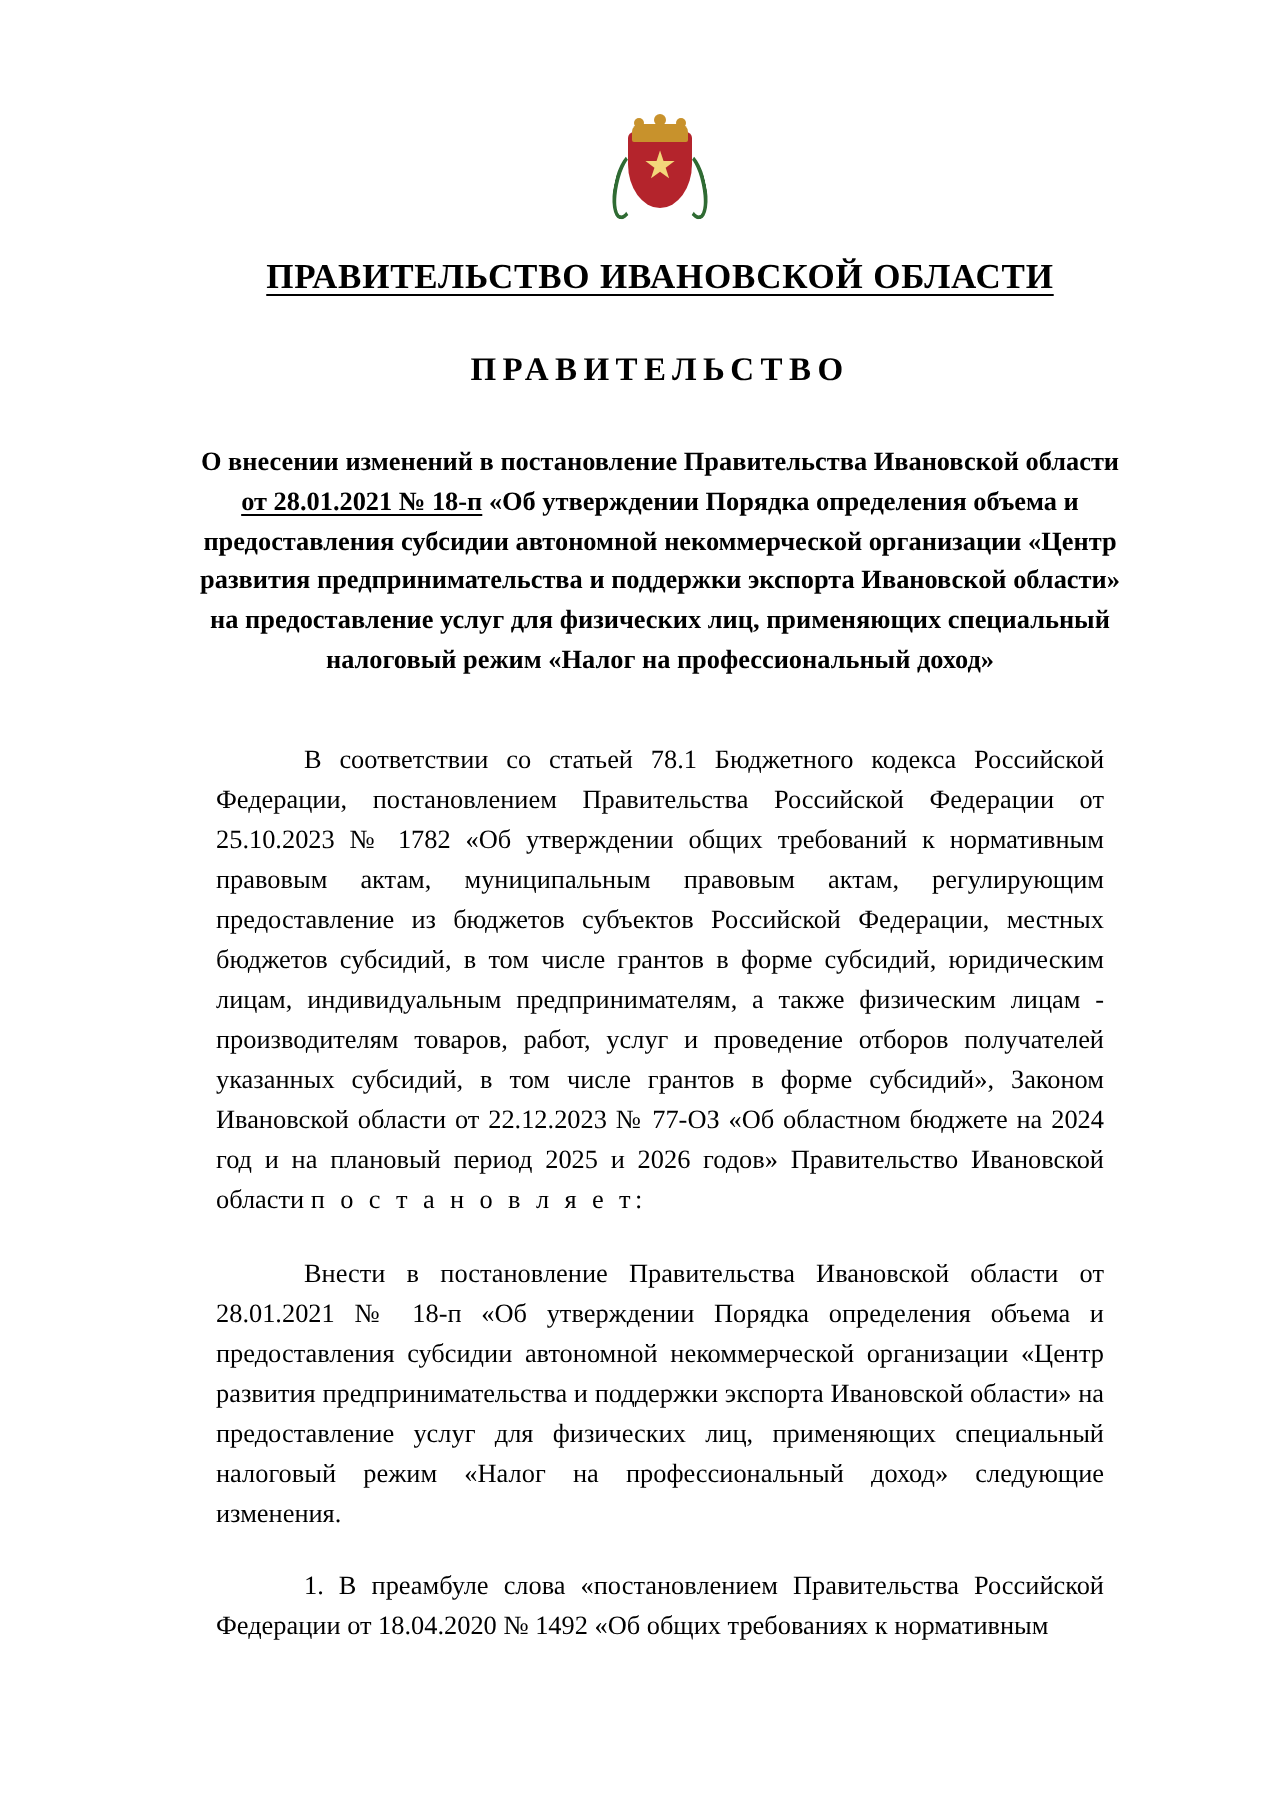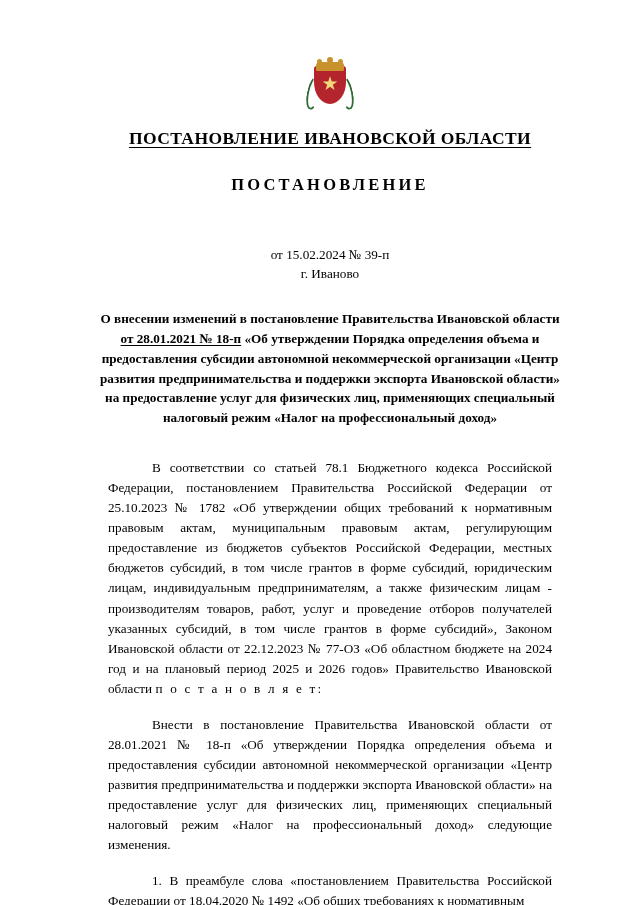--- a/index.html
+++ b/index.html
@@ -146,28 +146,24 @@
       <div class="em-branch-l"></div>
       <div class="em-branch-r"></div>
       <div class="em-shield"></div>
       <div class="em-bird">★</div>
       <div class="em-crown">
         <div class="em-crown-mid"></div>
       </div>
     </div>
   </div>
 
-  <div class="doc-title">ПОСТАНОВЛЕНИЕ ИВАНОВСКОЙ ОБЛАСТИ</div>
+  <div class="doc-title">ПРАВИТЕЛЬСТВО ИВАНОВСКОЙ ОБЛАСТИ</div>
 
-  <div class="doc-subtitle">ПОСТАНОВЛЕНИЕ</div>
+  <div class="doc-subtitle">ПРАВИТЕЛЬСТВО</div>
 
-  <div class="meta">
-    <div>от 15.02.2024 № 39-п</div>
-    <div>г. Иваново</div>
-  </div>
 
   <div class="heading">
     <span>О внесении изменений в постановление Правительства Ивановской области <span class="u">от 28.01.2021 № 18-п</span> «Об утверждении Порядка определения объема и предоставления субсидии автономной некоммерческой организации «Центр развития предпринимательства и поддержки экспорта Ивановской области» на предоставление услуг для физических лиц, применяющих специальный налоговый режим «Налог на профессиональный доход»</span>
   </div>
 
   <div class="body-text">
     <p><span>В соответствии со статьей 78.1 Бюджетного кодекса Российской Федерации, постановлением Правительства Российской Федерации от 25.10.2023 № 1782 «Об утверждении общих требований к нормативным правовым актам, муниципальным правовым актам, регулирующим предоставление из бюджетов субъектов Российской Федерации, местных бюджетов субсидий, в том числе грантов в форме субсидий, юридическим лицам, индивидуальным предпринимателям, а также физическим лицам - производителям товаров, работ, услуг и проведение отборов получателей указанных субсидий, в том числе грантов в форме субсидий», Законом Ивановской области от 22.12.2023 № 77-ОЗ «Об областном бюджете на 2024 год и на плановый период 2025 и 2026 годов» Правительство Ивановской области</span> <span class="spaced">п о с т а н о в л я е т:</span></p>
     <p>Внести в постановление Правительства Ивановской области от 28.01.2021 № 18-п «Об утверждении Порядка определения объема и предоставления субсидии автономной некоммерческой организации «Центр развития предпринимательства и поддержки экспорта Ивановской области» на предоставление услуг для физических лиц, применяющих специальный налоговый режим «Налог на профессиональный доход» следующие изменения.</p>
     <p>1. В преамбуле слова «постановлением Правительства Российской Федерации от 18.04.2020 № 1492 «Об общих требованиях к нормативным</p>
   </div>

